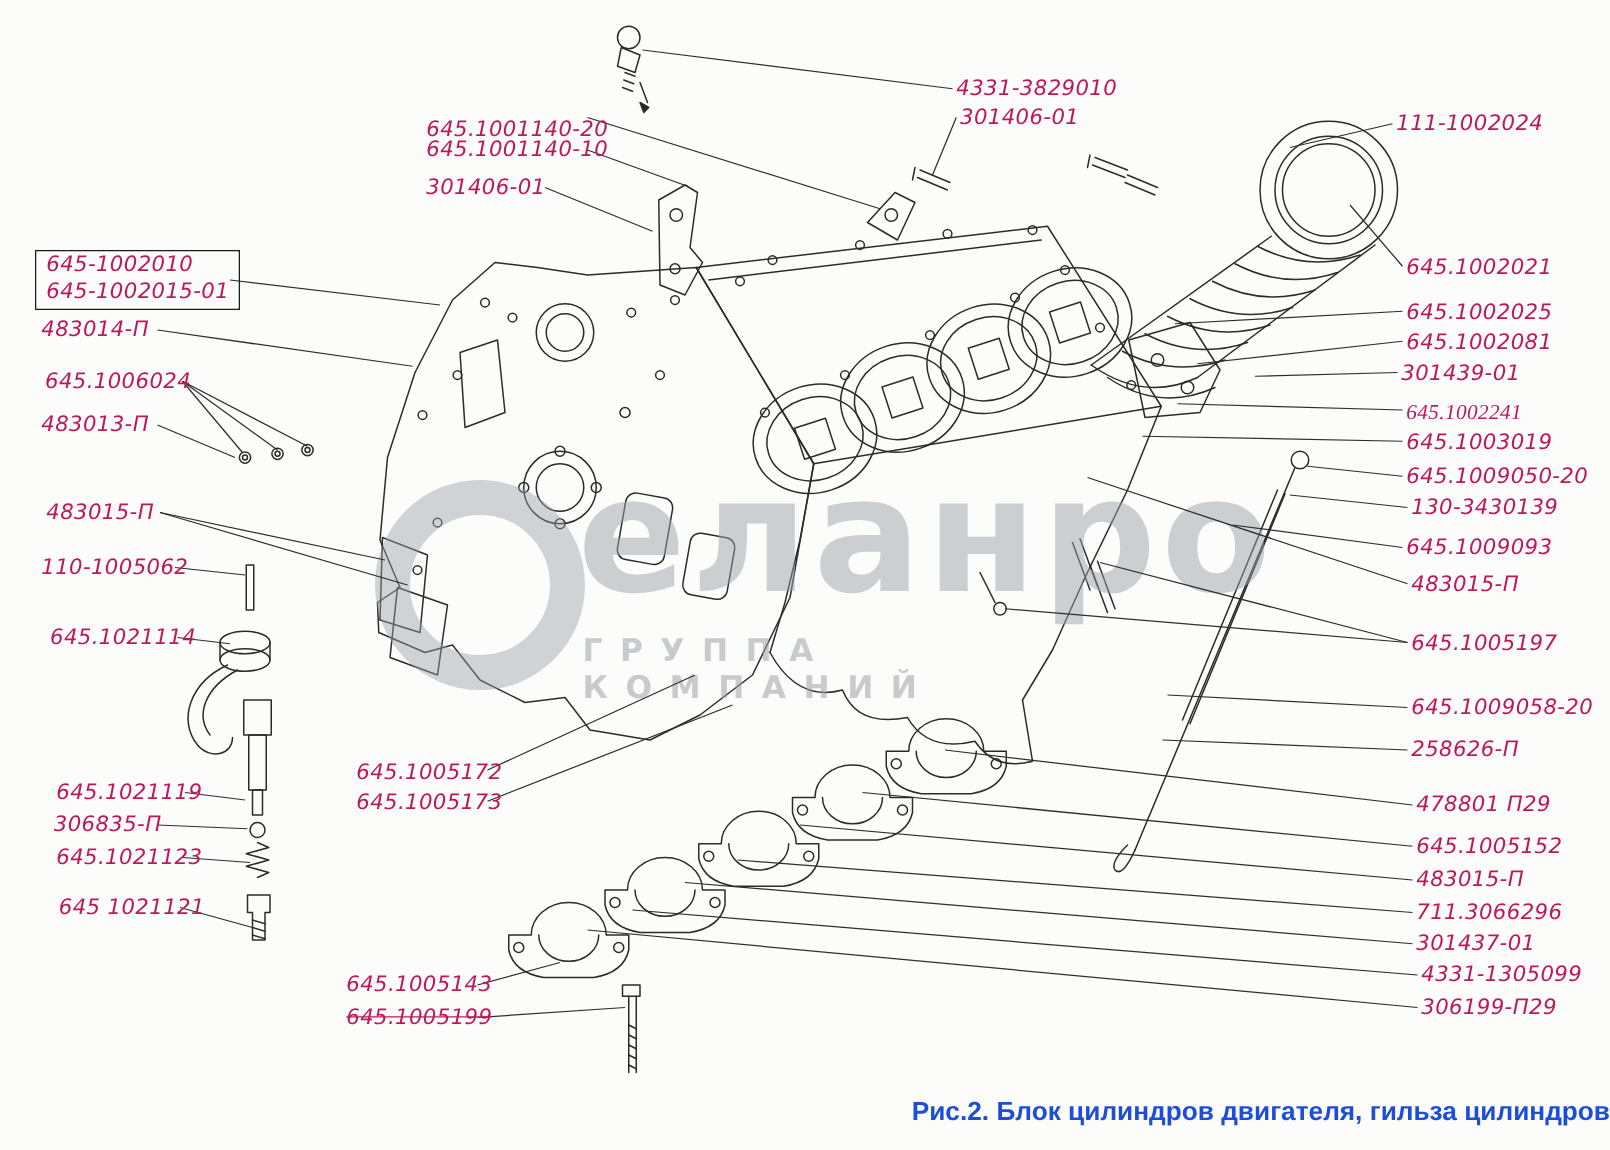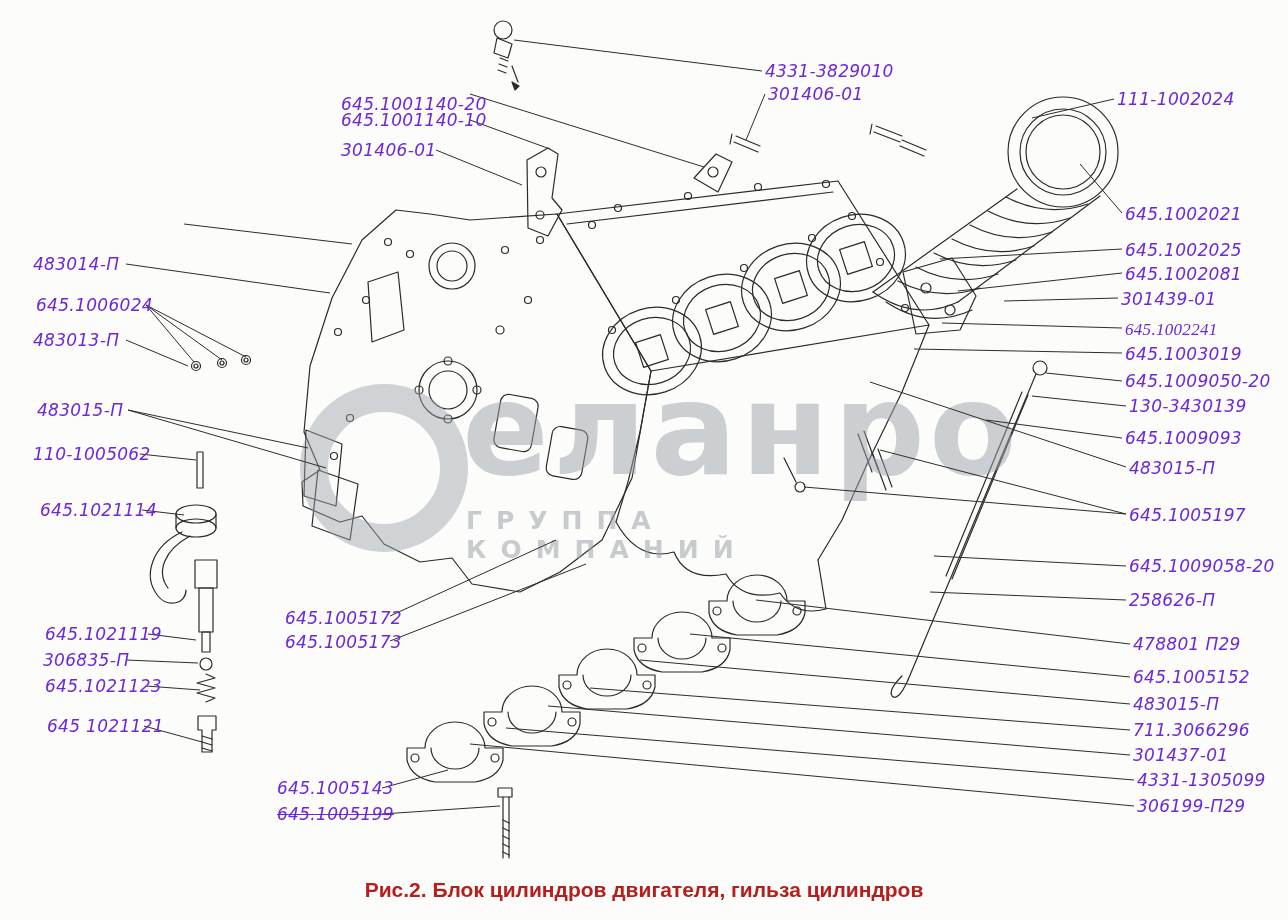--- a/index.html
+++ b/index.html
@@ -25,27 +25,27 @@
     position:absolute; left:466px; top:506px;
     font:bold 25px "DejaVu Sans", sans-serif;
     color:rgba(156,162,168,0.55); letter-spacing:14px;
   }
   #leaders { z-index:3; }
   #leaders line { stroke:#2d2d2d; stroke-width:1; }
   .labels-layer { position:absolute; left:0; top:0; width:100%; height:100%; z-index:4; }
   .part-label {
     position:absolute; white-space:nowrap;
     font:italic 17px "DejaVu Sans", sans-serif;
-    color:#6d28d9; letter-spacing:0.3px; line-height:1.25;
+    color:#be185d; letter-spacing:0.3px; line-height:1.25;
   }
   .part-label.boxed { border:1.6px solid #1a1a1a; padding:1px 8px 2px 8px; }
   .part-label.strike { text-decoration:line-through; }
   .caption {
     position:absolute; left:0; right:0; top:878px; z-index:5;
-    text-align:center; font:600 21px "Liberation Sans", sans-serif; color:#b91c1c;
+    text-align:right; font:600 21px "Liberation Sans", sans-serif; color:#1d4ed8;
   }
 </style>
 </head>
 <body>
 
 <div class="page">
 
   <svg id="drawing" class="layer" width="1288" height="920" viewBox="0 0 1288 920">
     <g stroke="#2b2b2b" stroke-width="1.2" fill="none" stroke-linejoin="round" stroke-linecap="round">
 
@@ -261,20 +261,24 @@
   <div class="labels-layer">
       <div class="part-label" style="left: 341px; top: 84px; margin-top: 10px;">
         <div>645.1001140-20</div>
       </div>
       <div class="part-label" style="left: 341px; top: 110px;">
         <div>645.1001140-10</div>
       </div>
       <div class="part-label" style="left: 341px; top: 140px;">
         <div>301406-01</div>
       </div>
+      <div class="part-label boxed" style="left: 28px; top: 200px;">
+        <div>645-1002010</div>
+        <div>645-1002015-01</div>
+      </div>
       <div class="part-label" style="left: 33px; top: 254px;">
         <div>483014-П</div>
       </div>
       <div class="part-label" style="left: 36px; top: 295px;">
         <div>645.1006024</div>
       </div>
       <div class="part-label" style="left: 33px; top: 330px;">
         <div>483013-П</div>
       </div>
       <div class="part-label" style="left: 37px; top: 400px;">

